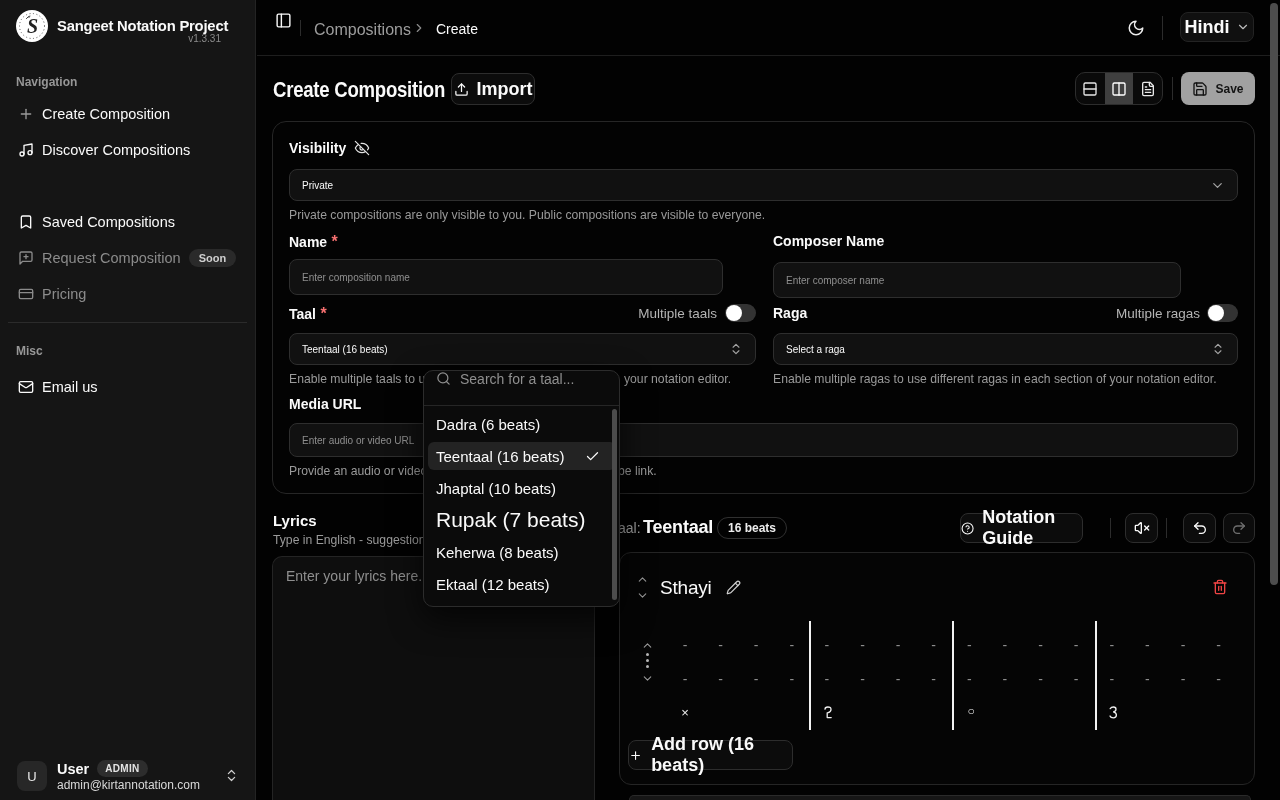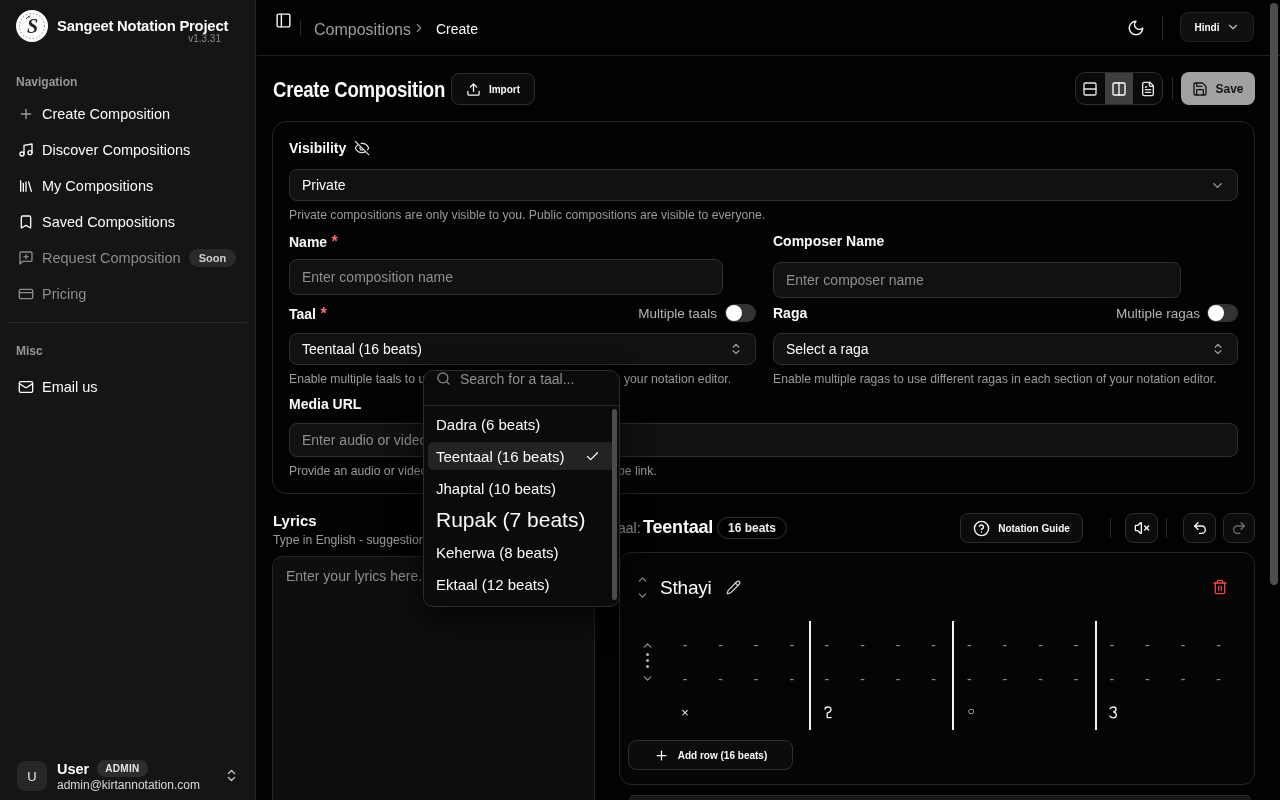--- a/index.html
+++ b/index.html
@@ -9,26 +9,26 @@
 .row{display:flex;align-items:center}
 
 #sidebar{position:absolute;left:0;top:0;width:256px;height:800px;background:#151515;border-right:1px solid #232323}
 .navlbl{color:#979797;font-size:12px;font-weight:600}
 .navitem{position:absolute;left:16px;width:224px;height:32px;display:flex;align-items:center;gap:8px;font-size:14.5px;font-weight:500;color:#fafafa;white-space:nowrap}
 .navitem .nic{width:16px;height:16px;flex:0 0 16px;margin-left:2px}
 .dim{color:#8b8b8b}
 
 #topbar{position:absolute;left:257px;top:0;width:1023px;height:56px;border-bottom:1px solid #1e1e1e;background:#020202}
 .vdiv{width:1px;background:#2c2c2c}
-.btn{display:flex;align-items:center;justify-content:center;gap:8px;background:#0c0c0c;border:1px solid #2d2d2d;border-radius:8px;color:#fafafa;font-size:10px;font-weight:600}
+.btn{display:flex;align-items:center;justify-content:center;gap:8px;background:#0c0c0c;border:1px solid #2d2d2d;border-radius:8px;color:#fafafa;font-size:18px;font-weight:600}
 
 .lbl{font-size:14px;font-weight:700;color:#fafafa}
 .req{color:#f87171;font-weight:700}
 .help{font-size:12.2px;color:#9a9a9a}
-.input{position:absolute;background:#111111;border:1px solid #2e2e2e;border-radius:8px;display:flex;align-items:center;padding:0 12px;font-size:14px}
+.input{position:absolute;background:#111111;border:1px solid #2e2e2e;border-radius:8px;display:flex;align-items:center;padding:0 12px;font-size:10px}
 .ph{color:#8f8f8f}
 .switch{position:absolute;width:31px;height:18px;border-radius:9px;background:#333333}
 .switch:before{content:"";position:absolute;left:1px;top:1px;width:16px;height:16px;border-radius:50%;background:#fff}
 </style>
 </head>
 <body>
 <div id="sidebar">
   <div class="abs" style="left:16px;top:10px;width:32px;height:32px;border-radius:50%;background:#fff;display:flex;align-items:center;justify-content:center">
     <svg width="32" height="32" viewBox="0 0 32 32">
         <circle cx="16" cy="16" r="12.5" fill="none" stroke="#555" stroke-width="1" stroke-dasharray="1 2.5"></circle>
@@ -42,26 +42,20 @@
   <div class="abs navlbl" style="left:16px;top:75px">Navigation</div>
   <div class="navitem" style="top:98px"><svg class="ic nic" viewBox="0 0 24 24" style="color:#9a9a9a">
         <path d="M5 12h14"></path>
         <path d="M12 5v14"></path>
       </svg>Create Composition</div>
   <div class="navitem" style="top:134px"><svg class="ic nic" viewBox="0 0 24 24">
         <path d="M9 18V5l12-2v13"></path>
         <circle cx="6" cy="18" r="3"></circle>
         <circle cx="18" cy="16" r="3"></circle>
       </svg>Discover Compositions</div>
-  <div class="navitem" style="top:170px"><svg class="ic nic" viewBox="0 0 24 24">
-        <path d="m16 6 4 14"></path>
-        <path d="M12 6v14"></path>
-        <path d="M8 8v12"></path>
-        <path d="M4 4v16"></path>
-      </svg>My Compositions</div>
   <div class="navitem" style="top:206px"><svg class="ic nic" viewBox="0 0 24 24">
         <path d="m19 21-7-4-7 4V5a2 2 0 0 1 2-2h10a2 2 0 0 1 2 2v16z"></path>
       </svg>Saved Compositions</div>
   <div class="navitem dim" style="top:242px"><svg class="ic nic" viewBox="0 0 24 24">
         <path d="M21 15a2 2 0 0 1-2 2H7l-4 4V5a2 2 0 0 1 2-2h14a2 2 0 0 1 2 2z"></path>
         <path d="M12 7v6"></path>
         <path d="M9 10h6"></path>
       </svg>Request Composition
     <span style="margin-left:auto;margin-right:8px;background:#2a2a2a;color:#cfcfcf;font-size:11px;font-weight:600;border-radius:999px;padding:3px 10px">Soon</span></div>
   <div class="navitem dim" style="top:278px"><svg class="ic nic" viewBox="0 0 24 24">

